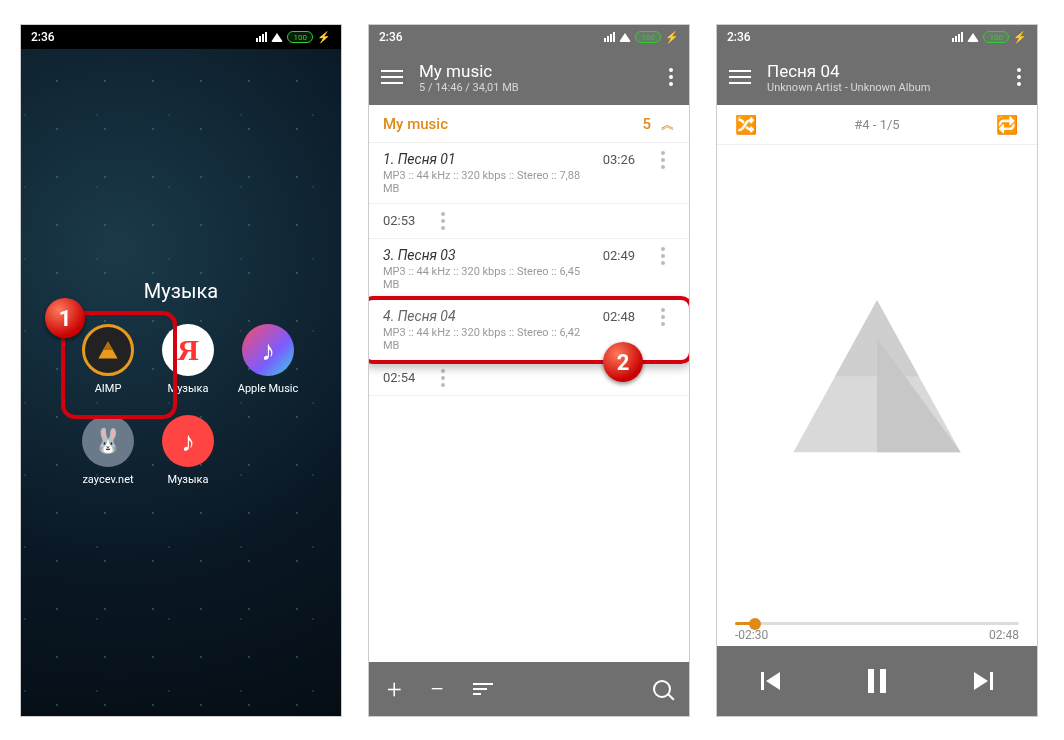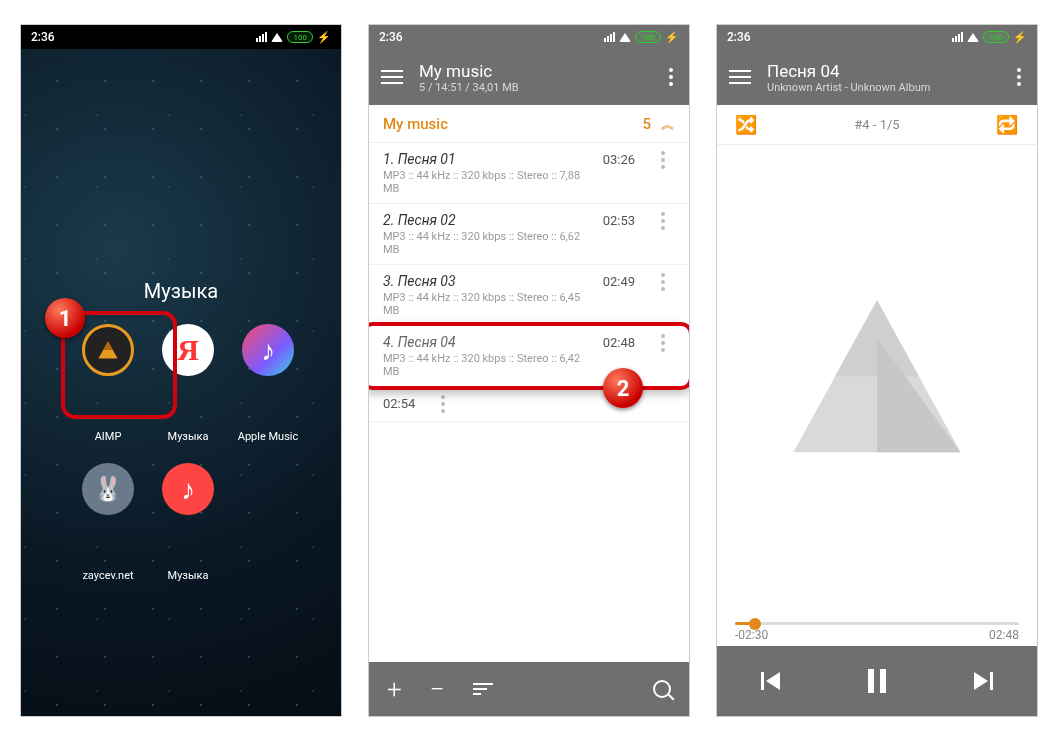--- a/index.html
+++ b/index.html
@@ -18,21 +18,21 @@
   .batt { width:26px;height:12px;border:1px solid #3c3;border-radius:6px;position:relative;display:flex;align-items:center;justify-content:center;font-size:8px;color:#3c3;font-weight:400;background:rgba(60,200,60,.15); }
   .bolt { font-size:11px;color:#fff; }
 
   
   .home { flex:1; background:radial-gradient(circle at 30% 30%,#1a3a4a 0%,#0a1825 60%,#050d14 100%); position:relative; color:#fff; }
   .home::before { content:""; position:absolute; inset:0; background-image:radial-gradient(#5aa 1px,transparent 1px),radial-gradient(#467 1px,transparent 1px); background-size:48px 48px,72px 72px; background-position:12px 8px,40px 30px; opacity:.35; }
   .folder-label { position:absolute; top:230px; left:0; right:0; text-align:center; font-size:20px; }
   .grid { position:absolute; top:275px; left:50px; right:50px; display:grid; grid-template-columns:repeat(3,1fr); gap:20px 6px; justify-items:center; }
   .app { display:flex; flex-direction:column; align-items:center; gap:6px; width:74px; }
   .app-icon { width:52px;height:52px;border-radius:26px;display:flex;align-items:center;justify-content:center;font-size:24px;color:#fff; }
-  .app-label { font-size:11px; color:#fff; text-align:center; white-space:nowrap;margin-top:48px; }
+  .app-label { font-size:11px; color:#fff; text-align:center; white-space:nowrap; }
   .ic-aimp { background:#222;border:3px solid #e89a1f; }
   .ic-aimp svg { width:24px;height:24px; }
   .ic-yandex { background:#fff;color:#f33;font-weight:800;font-family:Georgia,serif;font-size:30px; }
   .ic-apple { background:linear-gradient(135deg,#fa4b6b,#7b5cff 60%,#3ad1e0); }
   .ic-apple span{font-size:28px;color:#fff;}
   .ic-zaycev { background:#6b7a8a; }
   .ic-yt { background:#fff;display:flex;align-items:center;justify-content:center; }
   .ic-yt .ring{width:36px;height:36px;border-radius:18px;background:#f00;display:flex;align-items:center;justify-content:center;}
   .ic-yt .tri{width:0;height:0;border-left:10px solid #fff;border-top:6px solid transparent;border-bottom:6px solid transparent;}
   .ic-miu { background:#f44; }
@@ -171,21 +171,21 @@
       </span>
     </div>
     <div class="appbar">
       <div class="hamb">
           <i></i>
           <i></i>
           <i></i>
         </div>
       <div class="appbar-titlewrap">
         <div class="appbar-title">My music</div>
-        <div class="appbar-sub">5 / 14:51 / 34,01 MB</div>
+        <div class="appbar-sub">5 / 14:46 / 34,01 MB</div>
       </div>
       <div class="kebab">
           <i></i>
           <i></i>
           <i></i>
         </div>
     </div>
     <div class="section">
       <span>My music</span>
       <span class="count">5</span>
@@ -198,24 +198,20 @@
             <div class="row-sub">MP3 :: 44 kHz :: 320 kbps :: Stereo :: 7,88 MB</div>
           </div>
           <div class="row-dur">03:26</div>
           <div class="kebab">
             <i></i>
             <i></i>
             <i></i>
           </div>
         </div>
         <div class="row">
-          <div class="row-main">
-            <div class="row-title">2. Песня 02</div>
-            <div class="row-sub">MP3 :: 44 kHz :: 320 kbps :: Stereo :: 6,62 MB</div>
-          </div>
           <div class="row-dur">02:53</div>
           <div class="kebab">
             <i></i>
             <i></i>
             <i></i>
           </div>
         </div>
         <div class="row">
           <div class="row-main">
             <div class="row-title">3. Песня 03</div>

